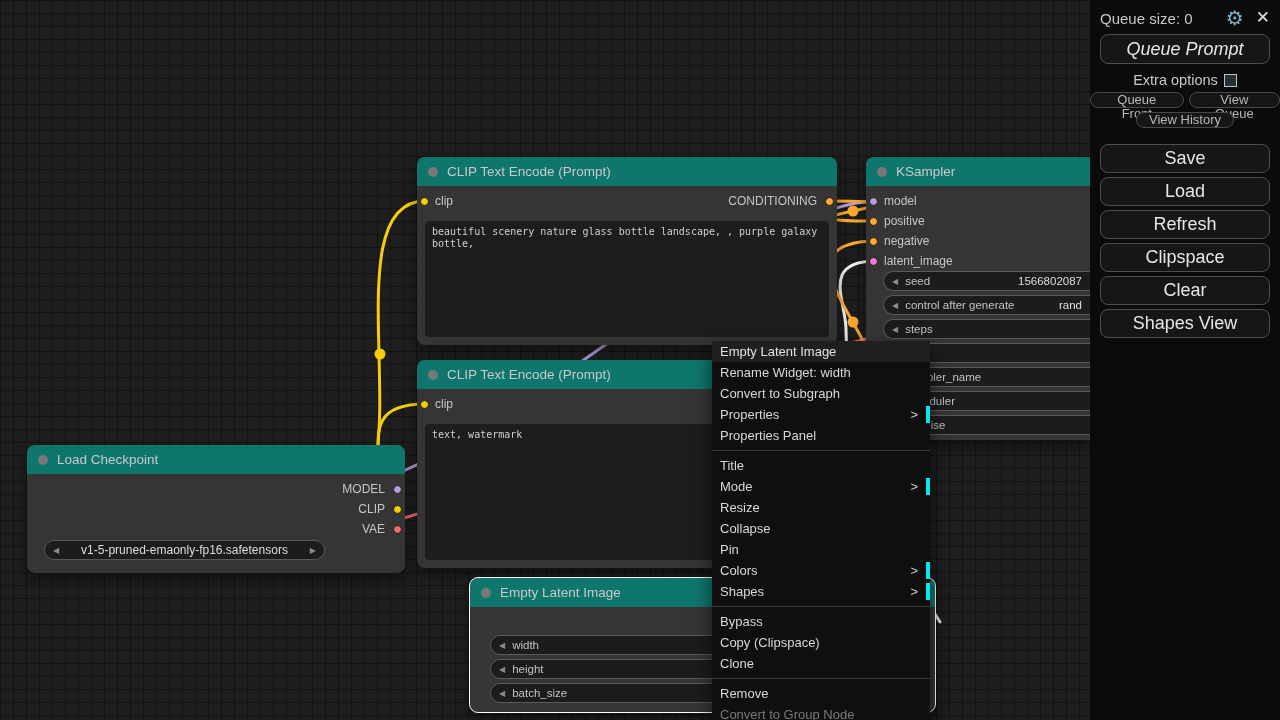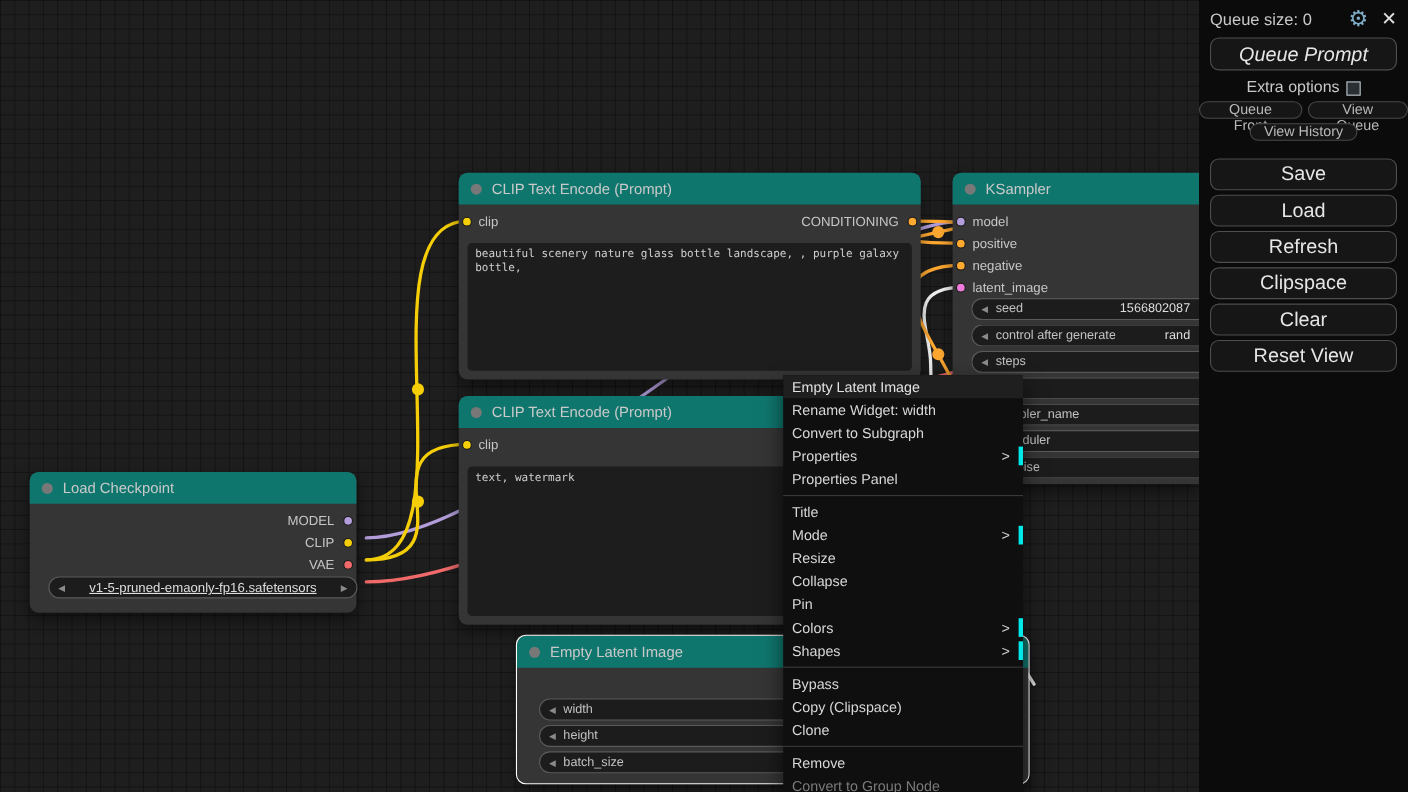--- a/index.html
+++ b/index.html
@@ -26,21 +26,21 @@
   .textbox{position:absolute;background:#1d1d1d;border:none;border-radius:4px;resize:none;
            color:#cfcfcf;font-family:"DejaVu Sans Mono",monospace;font-size:10px;
            line-height:11.5px;padding:5px 7px;outline:none;overflow:hidden;white-space:pre-wrap;}
   .widget{position:absolute;height:20px;background:#1c1c1c;border:1px solid #5a5a5a;
           border-radius:10px;display:flex;align-items:center;padding:0 8px;
           font-size:11.5px;color:#c2c2c2;white-space:nowrap;overflow:hidden;}
   .widget .arr{color:#8a8a8a;font-size:8px;flex:none;}
   .widget .wlabel{margin-left:7px;overflow:hidden;}
   .widget .wvalue{margin-left:auto;color:#dedede;padding-left:6px;}
   .widget.center{justify-content:space-between;}
-  .widget.center .wlabel{margin:0 auto;text-decoration:underline;}
+  .widget.center .wlabel{margin:0 auto;}
 
   
   #ctxmenu{position:absolute;left:712px;top:341px;width:218px;background:#0f0f0f;
            z-index:10;box-shadow:0 8px 18px rgba(0,0,0,0.6);font-size:13px;color:#d8d8d8;}
   .menu-header{height:21px;line-height:21px;padding:0 8px;background:#1f1f1f;color:#e2e2e2;}
   .menu-item{position:relative;height:21px;line-height:21px;padding:0 8px;}
   .menu-item.disabled{color:#7a7a7a;}
   .menu-item .sub-arrow{position:absolute;right:12px;top:0;color:#cfcfcf;}
   .menu-item .sub-bar{position:absolute;right:0;top:2px;bottom:2px;width:4px;
                       background:var(--submenu-accent,#00e8e8);}
@@ -152,21 +152,21 @@
       <span class="wlabel">scheduler</span>
       <span class="wvalue"></span>
     </div>
     <div class="widget" style="left:17px;top:258px;width:207px;border-radius:10px 0 0 10px;border-right:none;">
       <span class="arr">◀</span>
       <span class="wlabel">denoise</span>
       <span class="wvalue"></span>
     </div>
   </div>
 
-  <div class="node" style="left:27px;top:429px;width:297px;height:128px;">
+  <div class="node" style="left:27px;top:445px;width:378px;height:128px;">
     <div class="node-title">
       <span class="tdot"></span>
       <span>Load Checkpoint</span>
     </div>
     <span class="plabel right" style="right:20px;top:37px;">MODEL</span>
     <span class="port" style="right:3px;top:40px;background:var(--port-model)"></span>
     <span class="plabel right" style="right:20px;top:57px;">CLIP</span>
     <span class="port" style="right:3px;top:60px;background:var(--port-clip)"></span>
     <span class="plabel right" style="right:20px;top:77px;">VAE</span>
     <span class="port" style="right:3px;top:80px;background:var(--port-vae)"></span>
@@ -239,17 +239,17 @@
     </div>
     <div class="sb-smallrow">
       <span class="sb-btn small">View History</span>
     </div>
     <div class="sb-biglist">
       <div class="sb-btn big">Save</div>
       <div class="sb-btn big">Load</div>
       <div class="sb-btn big">Refresh</div>
       <div class="sb-btn big">Clipspace</div>
       <div class="sb-btn big">Clear</div>
-      <div class="sb-btn big">Reset View</div>
+      <div class="sb-btn big">Shapes View</div>
     </div>
   </div>
 
 </div>
 
 </body></html>

